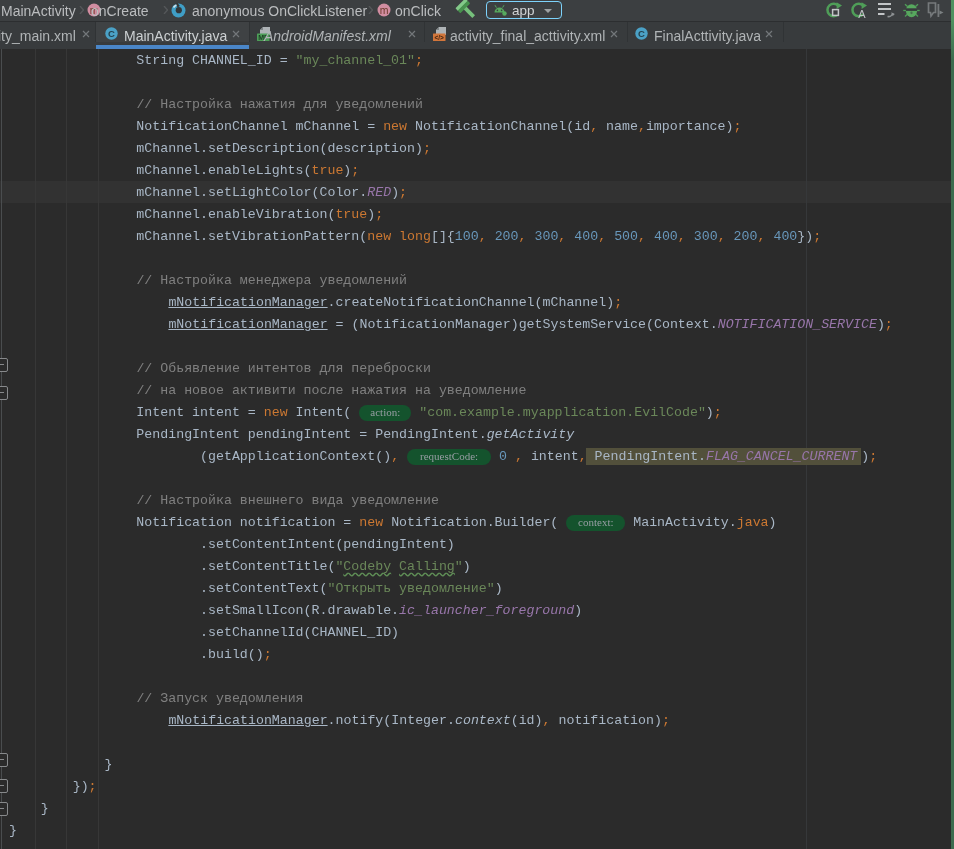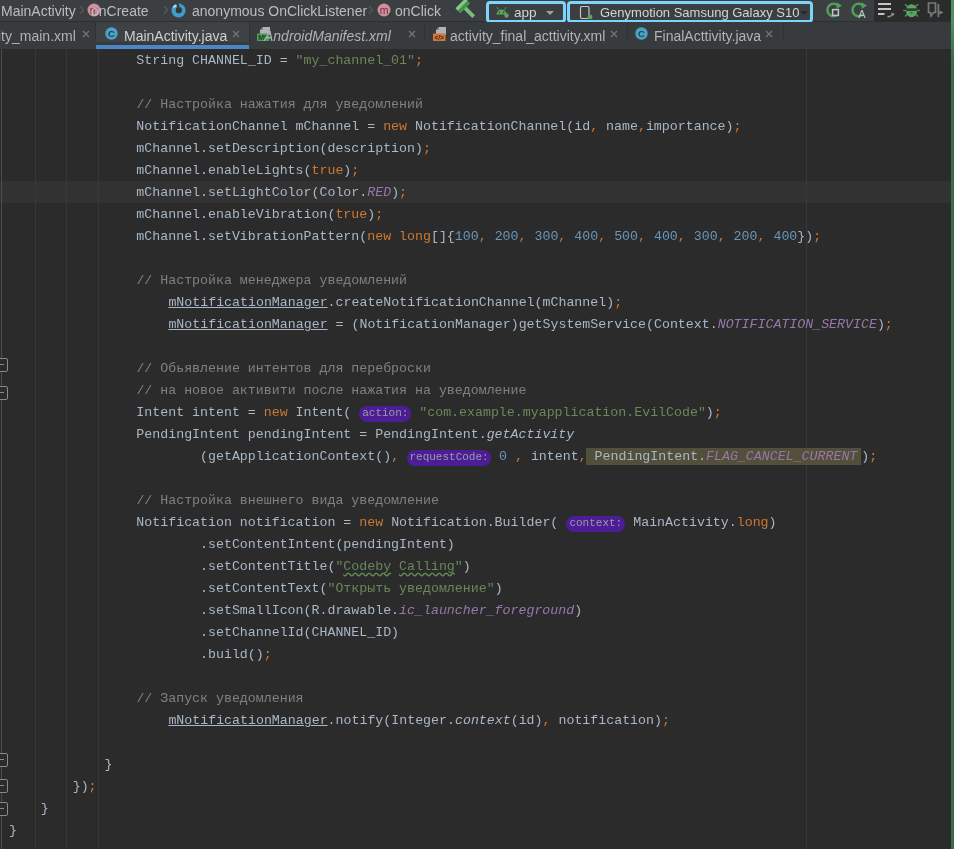--- a/index.html
+++ b/index.html
@@ -1,23 +1,23 @@
 <!DOCTYPE html>
 <html><head>
 <meta charset="utf-8">
 <style>
   html,body{margin:0;padding:0;}
   body{width:954px;height:849px;overflow:hidden;background:#2b2b2b;position:relative;
        font-family:"Liberation Sans",sans-serif;}
   .abs{position:absolute;}
   
-  #navbar{position:absolute;left:0;top:0;width:874px;height:21px;background:#3c3f41;border-bottom:1px solid #2c2e30;}
+  #navbar{position:absolute;left:0;top:0;width:954px;height:21px;background:#3c3f41;border-bottom:1px solid #2c2e30;}
   #navbar .bc{position:absolute;top:2.5px;font-size:14px;color:#bbbdbf;white-space:nowrap;}
   .sep{position:absolute;top:6px;width:5px;height:8px;}
-  .combo{position:absolute;top:1px;height:16px;border:3px solid #7dd3fc;border-radius:4px;background:#3c3f41;}
+  .combo{position:absolute;top:1px;height:16px;border:1px solid #7dd3fc;border-radius:4px;background:#3c3f41;}
   .combo .lbl{position:absolute;top:1px;font-size:13.5px;color:#d2d5d7;white-space:nowrap;}
   
   #tabbar{position:absolute;left:0;top:22px;width:954px;height:27px;background:#383b3d;}
   #tabbar .tab-txt{position:absolute;top:5.5px;font-size:14px;color:#b0b4b6;white-space:nowrap;}
   #tabbar .active-txt{color:#ccd0d2;}
   #activetab{position:absolute;left:96px;top:0;width:153px;height:20px;background:#3f4244;}
   #underline{position:absolute;left:96px;top:23px;width:153px;height:4px;background:#4a86c8;}
   .tsep{position:absolute;top:0;width:1px;height:20px;background:#303335;}
   .x{position:absolute;top:8px;width:8px;height:8px;}
   .x svg{display:block;}
@@ -30,21 +30,21 @@
   .k{color:#cc7832;}
   .s{color:#6a8759;}
   .n{color:#6897bb;}
   .c{color:#808080;}
   .p{color:#9876aa;font-style:italic;}
   .it{font-style:italic;}
   .u{text-decoration:underline;margin-left:32px;}
   .hl{background:#52503b;padding:1px 4px 1px 9px;margin-left:-9px;}
   .wv{text-decoration:underline;text-decoration-style:wavy;text-decoration-color:#5f8f56;text-underline-offset:2px;}
   .pill{display:inline-block;box-sizing:border-box;height:16px;line-height:15px;border-radius:8px;
-        background:#4c1d95;color:#989ea4;font-family:Liberation Mono, monospace;font-size:11px;
+        background:#14532d;color:#989ea4;font-family:Liberation Serif, serif;font-size:11px;
         text-align:center;vertical-align:0.5px;}
   
   .fbox{position:absolute;left:-3px;width:9px;height:12px;border:1px solid #87898b;border-radius:2px;background:#2b2b2b;}
   .fbox::after{content:"";position:absolute;left:1px;top:5px;width:5px;height:1px;background:#87898b;}
   #foldline{position:absolute;left:1px;top:0;width:1px;height:800px;background:#4a4d4f;}
   #greenedge{position:absolute;left:951px;top:0;width:3px;height:849px;background:linear-gradient(#4f9160 0 20px,#3d6b4e 60px 100%);}
 </style>
 </head>
 <body>
 <div id="navbar">
@@ -87,30 +87,20 @@
       <path d="M2.5 8.5 a5 5 0 0 1 10 0 z" fill="#57a85e"></path>
       <line x1="4.4" y1="3.6" x2="3" y2="1.2" stroke="#57a85e" stroke-width="1"></line>
       <line x1="10.6" y1="3.6" x2="12" y2="1.2" stroke="#57a85e" stroke-width="1"></line>
       <circle cx="5.4" cy="6.4" r="0.8" fill="#3c3f41"></circle>
         <circle cx="9.6" cy="6.4" r="0.8" fill="#3c3f41"></circle>
       <circle cx="12.5" cy="9.5" r="2.2" fill="#57a85e"></circle>
     </svg>
     <span class="lbl" style="left:25px;">app</span>
     <svg class="abs" style="left:56px;top:6px;" width="10" height="6">
         <path d="M1 1 L5 5 L9 1 z" fill="#9da1a3"></path>
-      </svg>
-  </div>
-  <div class="combo" style="left:567px;width:240px;">
-    <svg class="abs" style="left:9px;top:2px;" width="14" height="13" viewBox="0 0 14 13">
-      <rect x="1.5" y="0.5" width="8.5" height="12" rx="1.5" fill="none" stroke="#c0c4c6" stroke-width="1.2"></rect>
-      <circle cx="11" cy="11" r="2.4" fill="#57a85e"></circle>
-    </svg>
-    <span class="lbl" style="left:30px;font-size:13px;">Genymotion Samsung Galaxy S10</span>
-    <svg class="abs" style="left:229px;top:6px;" width="10" height="6">
-        <path d="M1 1 L5 5 L9 1 z" fill="#282a2c"></path>
       </svg>
   </div>
   <svg class="abs" style="left:824px;top:1px;" width="19" height="18" viewBox="0 0 19 18">
     <path d="M14.2 13.2 A6.2 6.2 0 1 1 14.4 5" fill="none" stroke="#4f9e58" stroke-width="2.5"></path>
     <path d="M12.6 1.2 L12.6 8 L18 4.6 z" fill="#4f9e58"></path>
     <rect x="8.6" y="8.6" width="5.8" height="5.8" fill="#3c3f41" stroke="#c2c5c7" stroke-width="1.5"></rect>
   </svg>
   <svg class="abs" style="left:849px;top:1px;" width="19" height="18" viewBox="0 0 19 18">
     <path d="M14.2 13.2 A6.2 6.2 0 1 1 14.4 5" fill="none" stroke="#4f9e58" stroke-width="2.5"></path>
     <path d="M12.6 1.2 L12.6 8 L18 4.6 z" fill="#4f9e58"></path>
@@ -222,21 +212,21 @@
                 <span class="u">mNotificationManager</span>.createNotificationChannel(mChannel)<span class="k">;</span>
                 <span class="u">mNotificationManager</span> = (NotificationManager)getSystemService(Context.<span class="p">NOTIFICATION_SERVICE</span>)<span class="k">;</span>
 
                 <span class="c">// Обьявление интентов для переброски</span>
                 <span class="c">// на новое активити после нажатия на уведомление</span>
                 Intent intent = <span class="k">new</span> Intent( <span class="pill" style="width:52px;">action:</span> <span class="s">"com.example.myapplication.EvilCode"</span>)<span class="k">;</span>
                 PendingIntent pendingIntent = PendingIntent.<span class="it">getActivity</span>
                         (getApplicationContext()<span class="k">,</span> <span class="pill" style="width:84px;">requestCode:</span> <span class="n">0</span> <span class="k">,</span> intent<span class="k">,</span> <span class="hl">PendingIntent.<span class="p">FLAG_CANCEL_CURRENT</span></span>)<span class="k">;</span>
 
                 <span class="c">// Настройка внешнего вида уведомление</span>
-                Notification notification = <span class="k">new</span> Notification.Builder( <span class="pill" style="width:59px;">context:</span> MainActivity.<span class="k">long</span>)
+                Notification notification = <span class="k">new</span> Notification.Builder( <span class="pill" style="width:59px;">context:</span> MainActivity.<span class="k">java</span>)
                         .setContentIntent(pendingIntent)
                         .setContentTitle(<span class="s">"<span class="wv">Codeby</span> <span class="wv">Calling</span>"</span>)
                         .setContentText(<span class="s">"Открыть уведомление"</span>)
                         .setSmallIcon(R.drawable.<span class="p">ic_launcher_foreground</span>)
                         .setChannelId(CHANNEL_ID)
                         .build()<span class="k">;</span>
 
                 <span class="c">// Запуск уведомления</span>
                 <span class="u">mNotificationManager</span>.notify(Integer.<span class="it">context</span>(id)<span class="k">,</span> notification)<span class="k">;</span>
 

